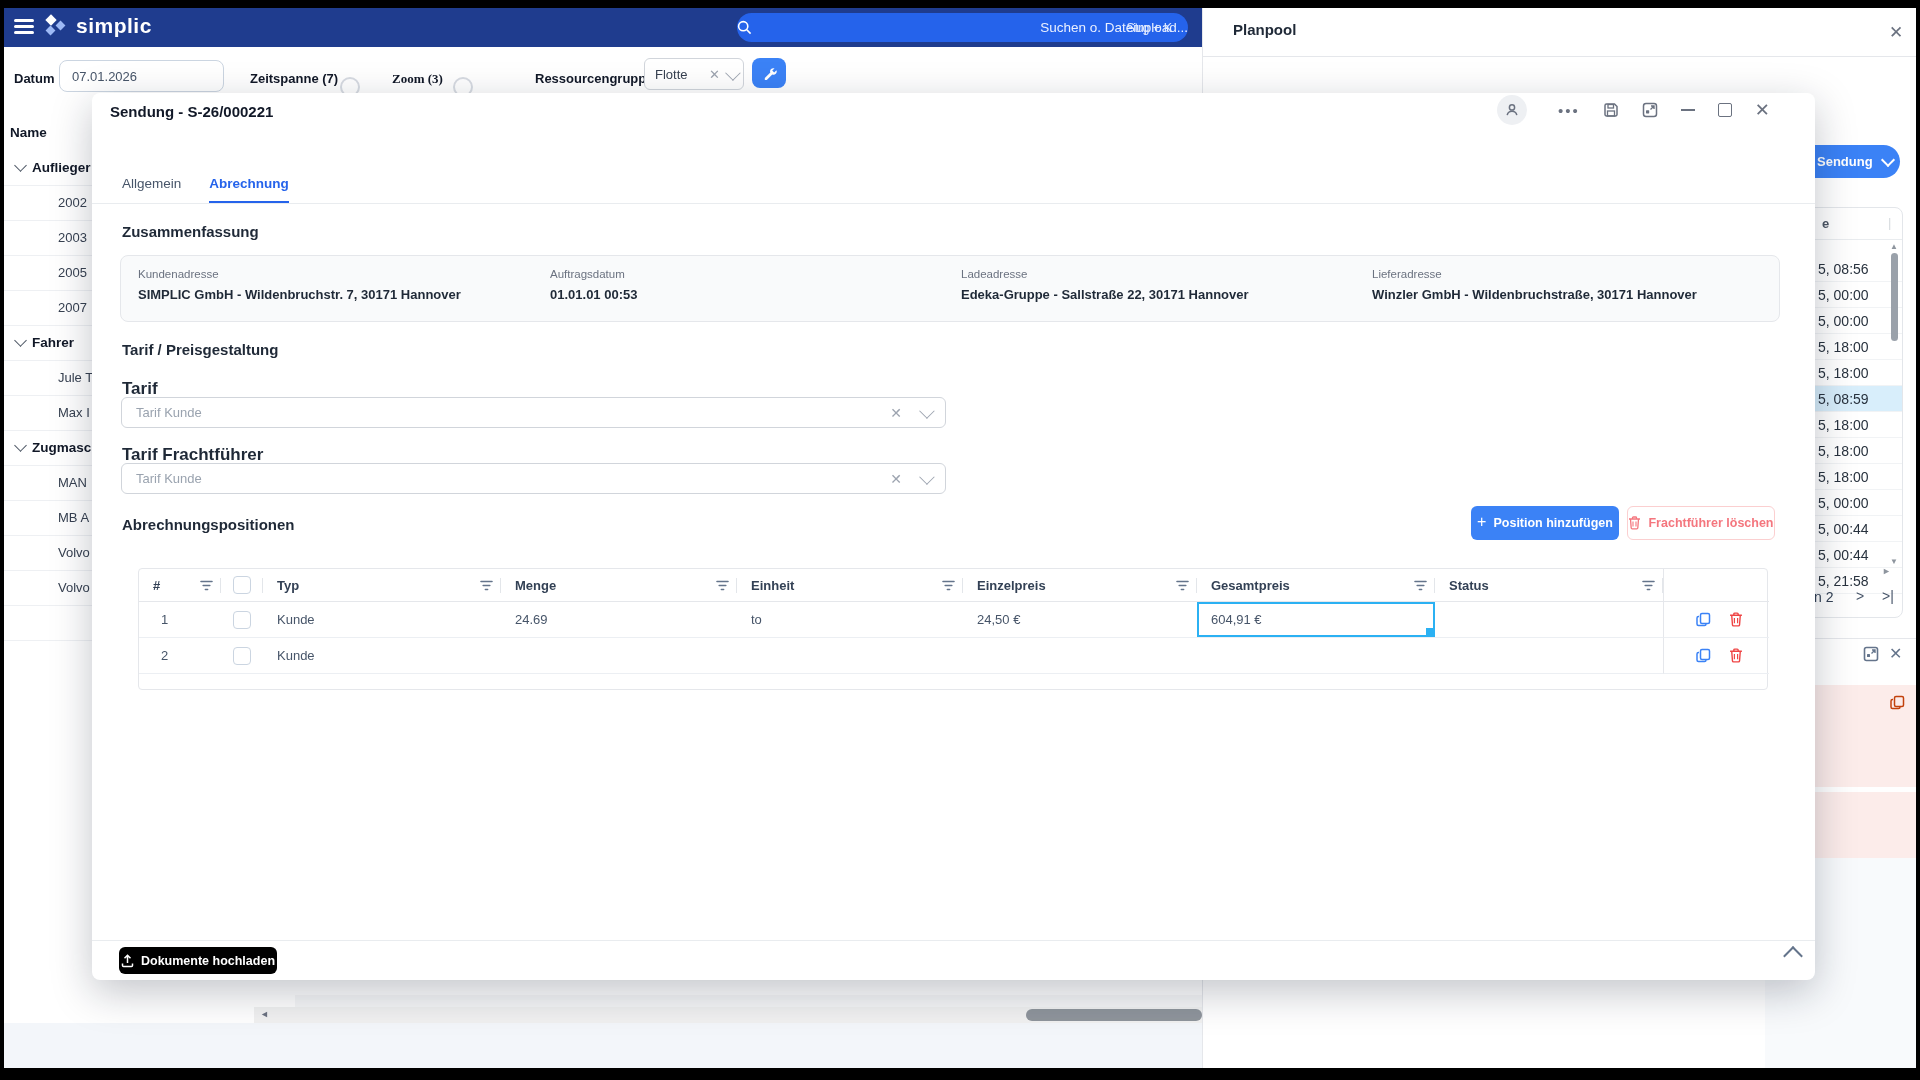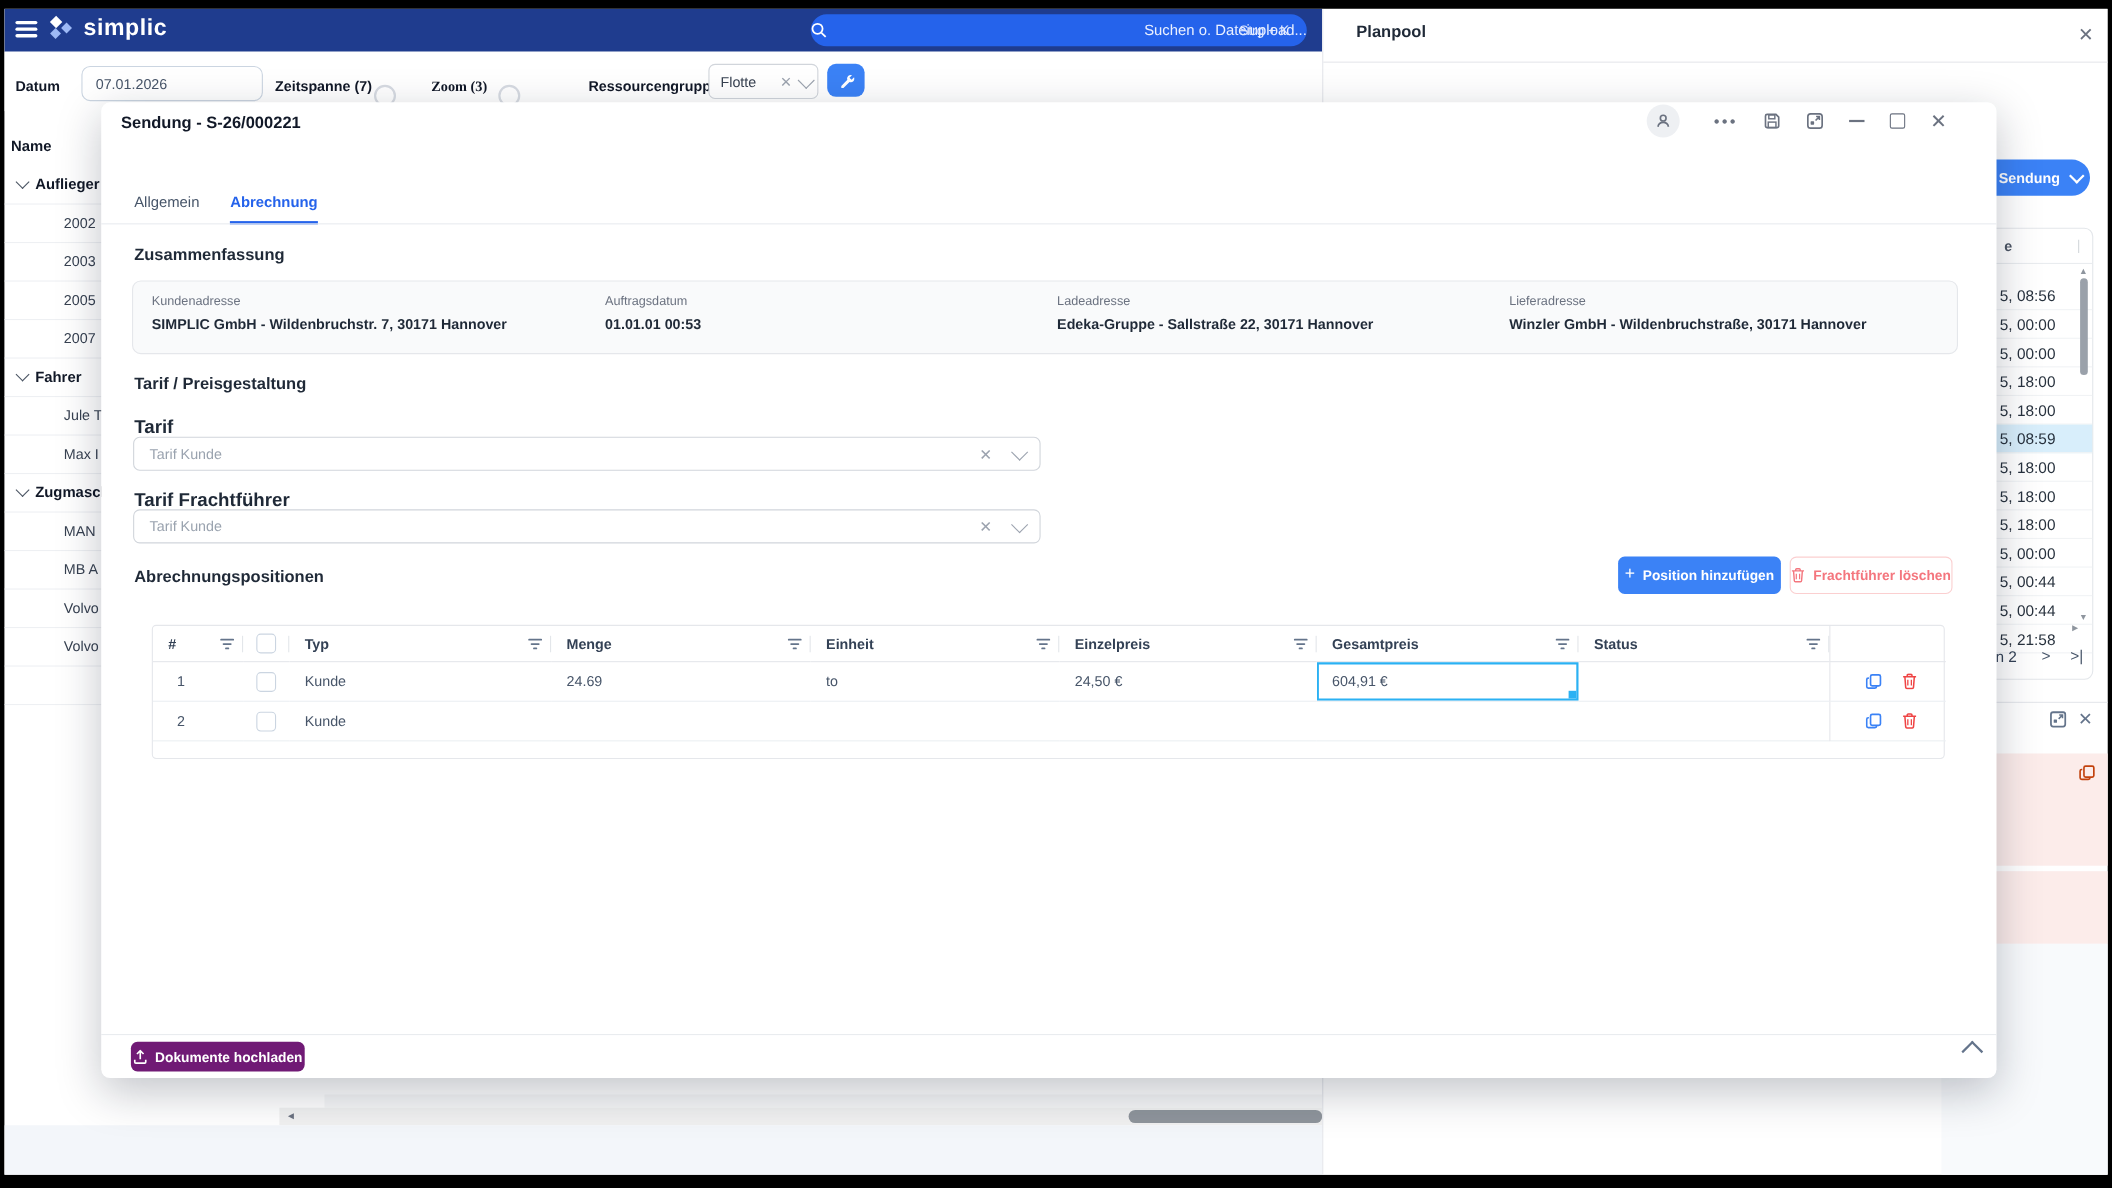--- a/index.html
+++ b/index.html
@@ -15,21 +15,21 @@
   .brand .word{font-size:21px;font-weight:700;letter-spacing:.5px;}
   .searchpill{position:absolute;left:733px;top:5px;width:451px;height:29px;background:#2563eb;border-radius:15px;
     display:flex;align-items:center;justify-content:space-between;gap:9px;color:#fff;cursor:text;}
   .searchpill .ph{font-size:13.5px;color:#eaf0ff;}
   .searchpill .kbd{position:absolute;right:16px;font-size:12.5px;color:#dfe8ff;}
 
   
   .controls{position:absolute;left:0;top:39px;width:1198px;height:54px;background:#fff;}
   .lbl{font-size:13px;font-weight:700;color:#111827;}
   .dateinput{position:absolute;left:55px;top:13px;width:165px;height:32px;border:1px solid #cbd5e1;border-radius:8px;
-    background:#fff;font-size:13px;color:#475569;display:flex;align-items:center;padding-left:12px;box-sizing:border-box;margin-left:15px;}
+    background:#fff;font-size:13px;color:#475569;display:flex;align-items:center;padding-left:12px;box-sizing:border-box;}
   .knob{position:absolute;width:20px;height:20px;border-radius:50%;background:#fff;border:2px solid #d7dbe2;box-sizing:border-box;}
   .combo{position:absolute;left:640px;top:11px;width:100px;height:32px;border:1px solid #d1d5db;border-radius:6px;
     display:flex;align-items:center;box-sizing:border-box;padding:0 6px 0 10px;gap:6px;background:#fff;}
   .combo .val{font-size:13px;color:#374151;flex:1;}
   .xicon{color:#9ca3af;font-size:13px;line-height:1;cursor:pointer;}
   .chev{width:10px;height:10px;border:solid #9ca3af;border-width:0 1.5px 1.5px 0;transform:rotate(45deg) translateY(-2px);cursor:pointer;}
   .wrenchbtn{position:absolute;left:748px;top:11px;width:34px;height:30px;background:#3b82f6;border-radius:8px;
     display:flex;align-items:center;justify-content:center;cursor:pointer;}
 
   
@@ -115,21 +115,21 @@
   .th::after{content:"";position:absolute;right:0;top:9px;height:15px;width:1px;background:#e3e6ea;}
   .th.noaft::after{display:none;}
   .td{height:36px;display:flex;align-items:center;padding:0 8px 0 14px;box-sizing:border-box;font-size:13px;color:#475569;
     border-bottom:1px solid #eceff3;position:relative;}
   .td.actions,.th.actions{border-left:1px solid #e5e7eb;justify-content:center;gap:18px;}
   .gfoot{grid-column:1/-1;height:15px;}
   .cb{width:16px;height:16px;border:1.5px solid #cbd5e1;border-radius:4px;background:#fff;cursor:pointer;margin:0 auto;}
   .cellsel{box-shadow:inset 0 0 0 2px #2bb1f3;}
   .cellsel::before{content:"";position:absolute;right:2px;bottom:2px;width:7px;height:7px;background:#2bb1f3;}
   .m-footline{position:absolute;left:0;top:847px;width:1723px;height:1px;background:#e9ecef;}
-  .upbtn{position:absolute;left:27px;top:854px;width:158px;height:27px;background:#701a75;border-radius:6px;
+  .upbtn{position:absolute;left:27px;top:854px;width:158px;height:27px;background:#000000;border-radius:6px;
     display:flex;align-items:center;justify-content:center;gap:7px;color:#fff;font-size:12.5px;font-weight:600;cursor:pointer;}
   .collapse{position:absolute;left:1694px;top:856px;width:12px;height:12px;border:solid #64748b;border-width:2px 0 0 2px;transform:rotate(45deg);cursor:pointer;}
   svg{display:block;}
 </style>
 </head>
 <body>
 
 <div class="app">
 
   <div class="navbar">

